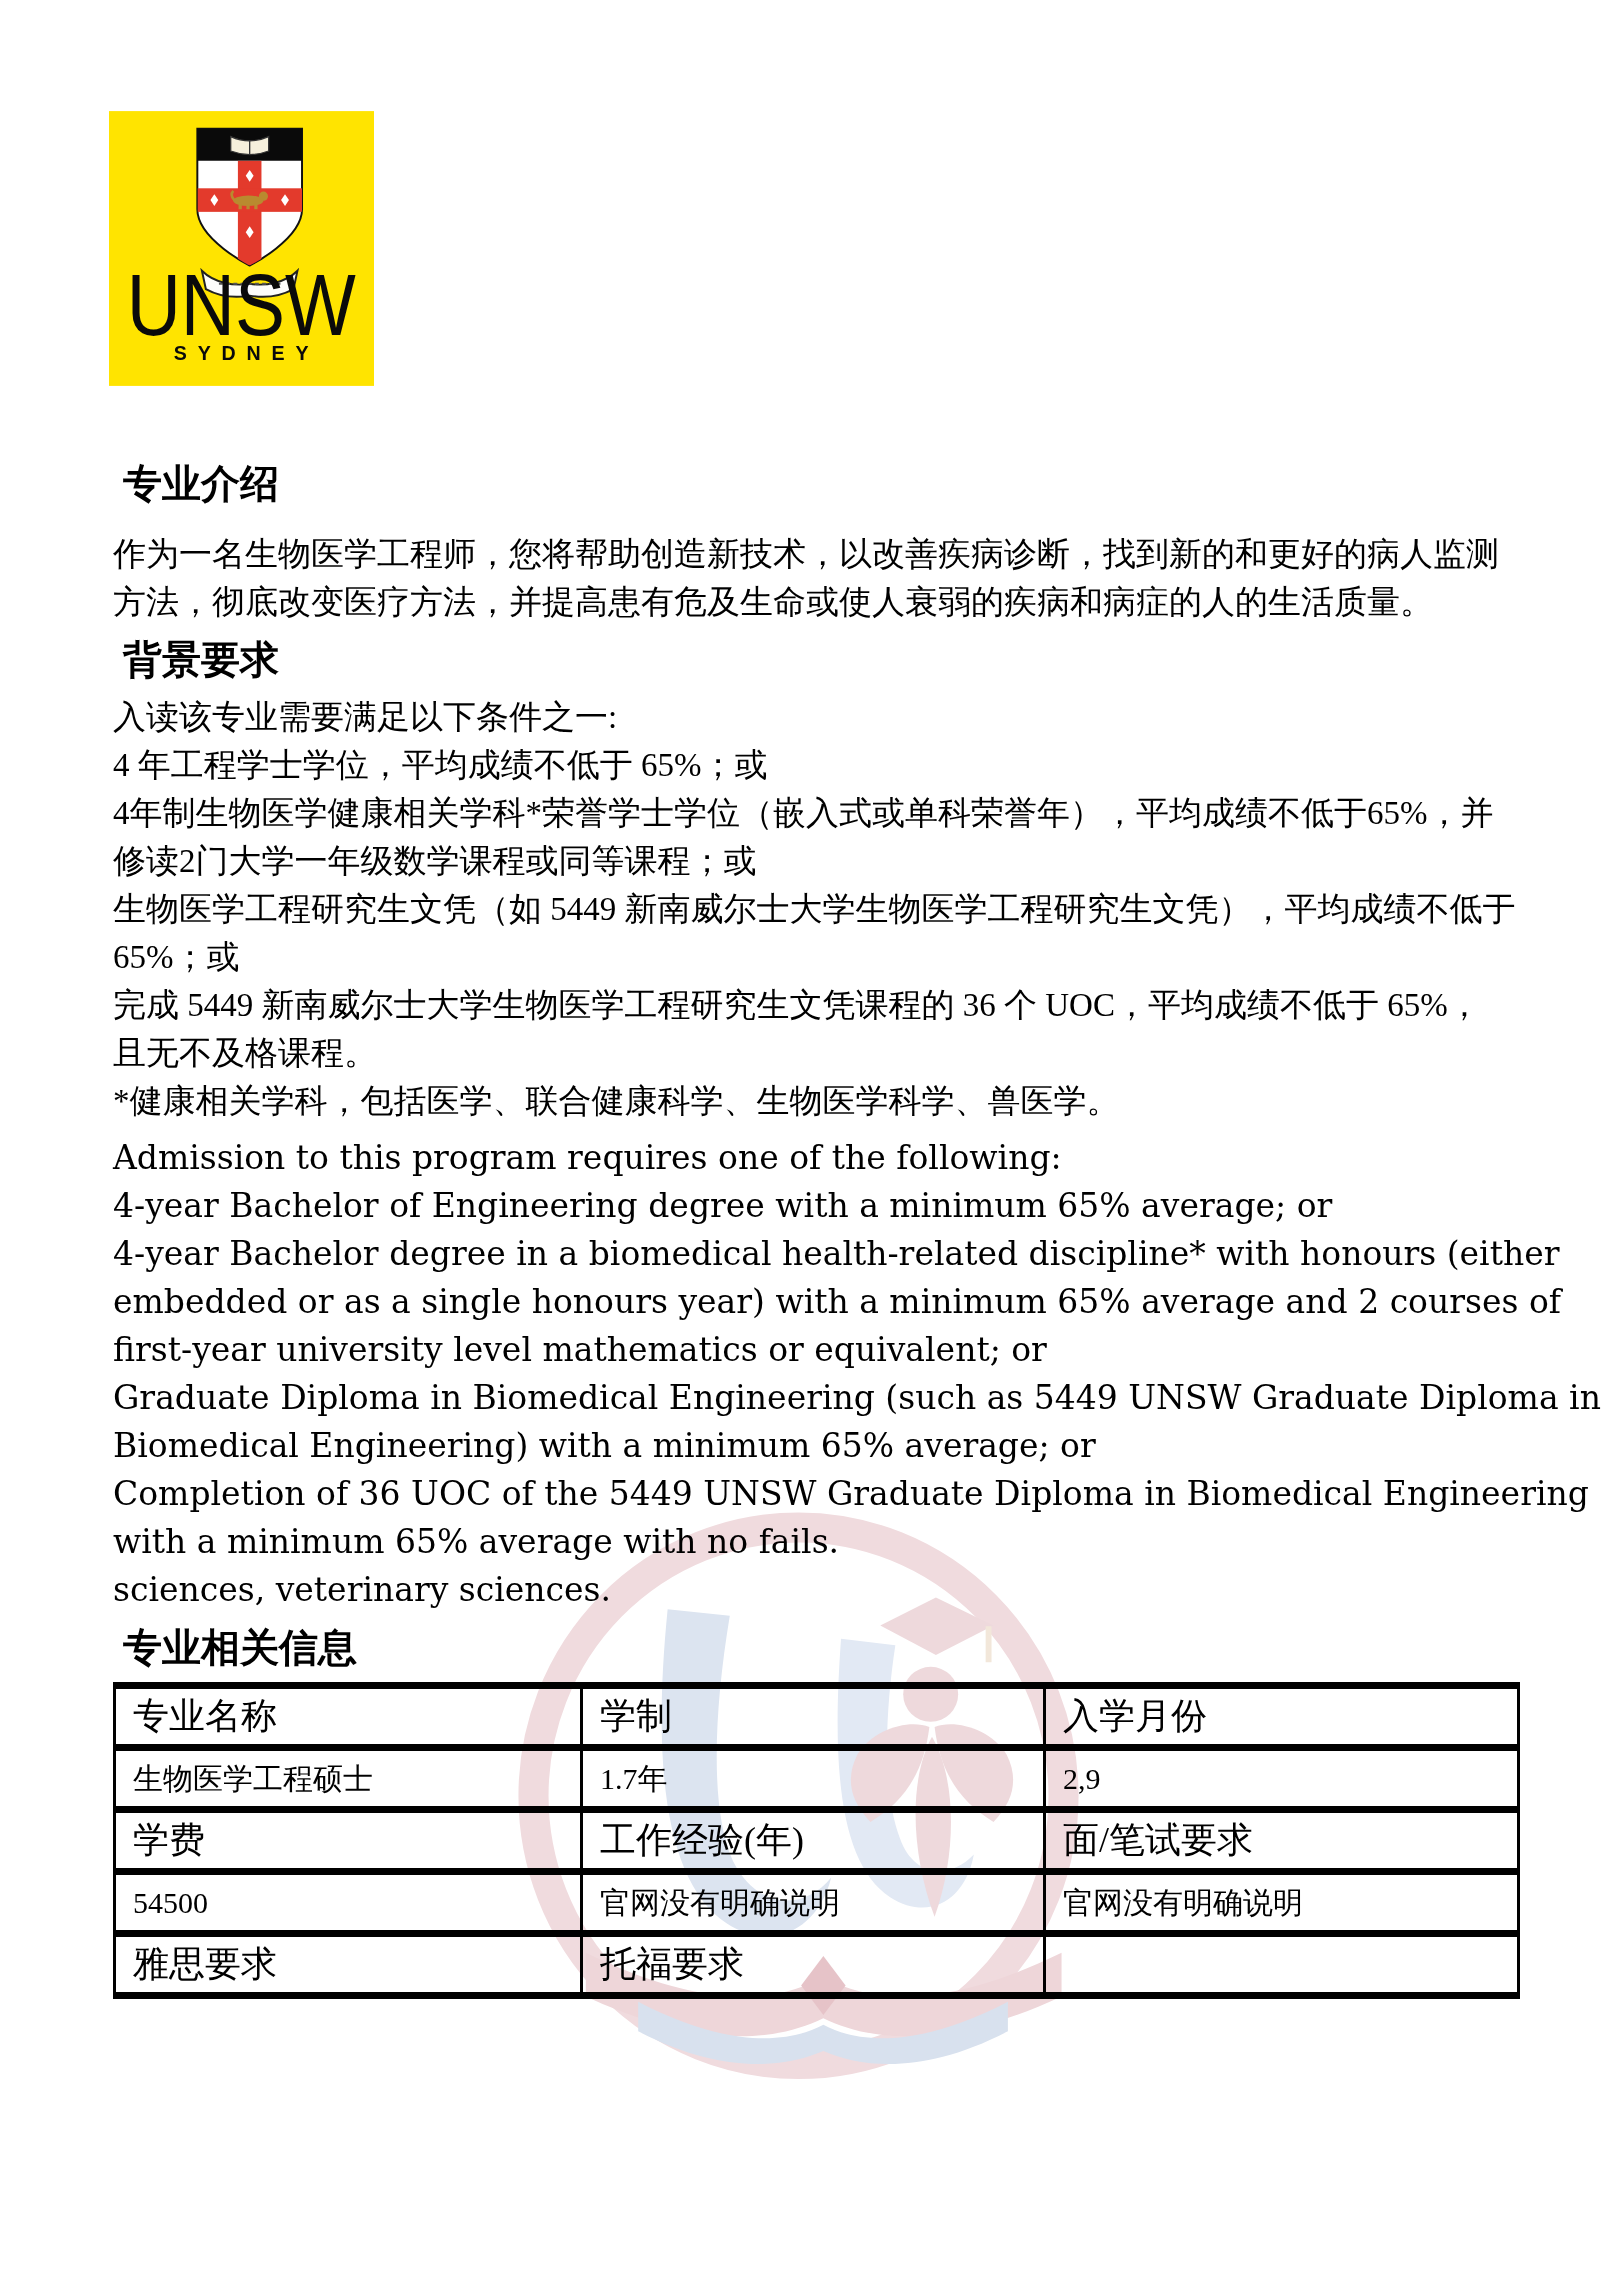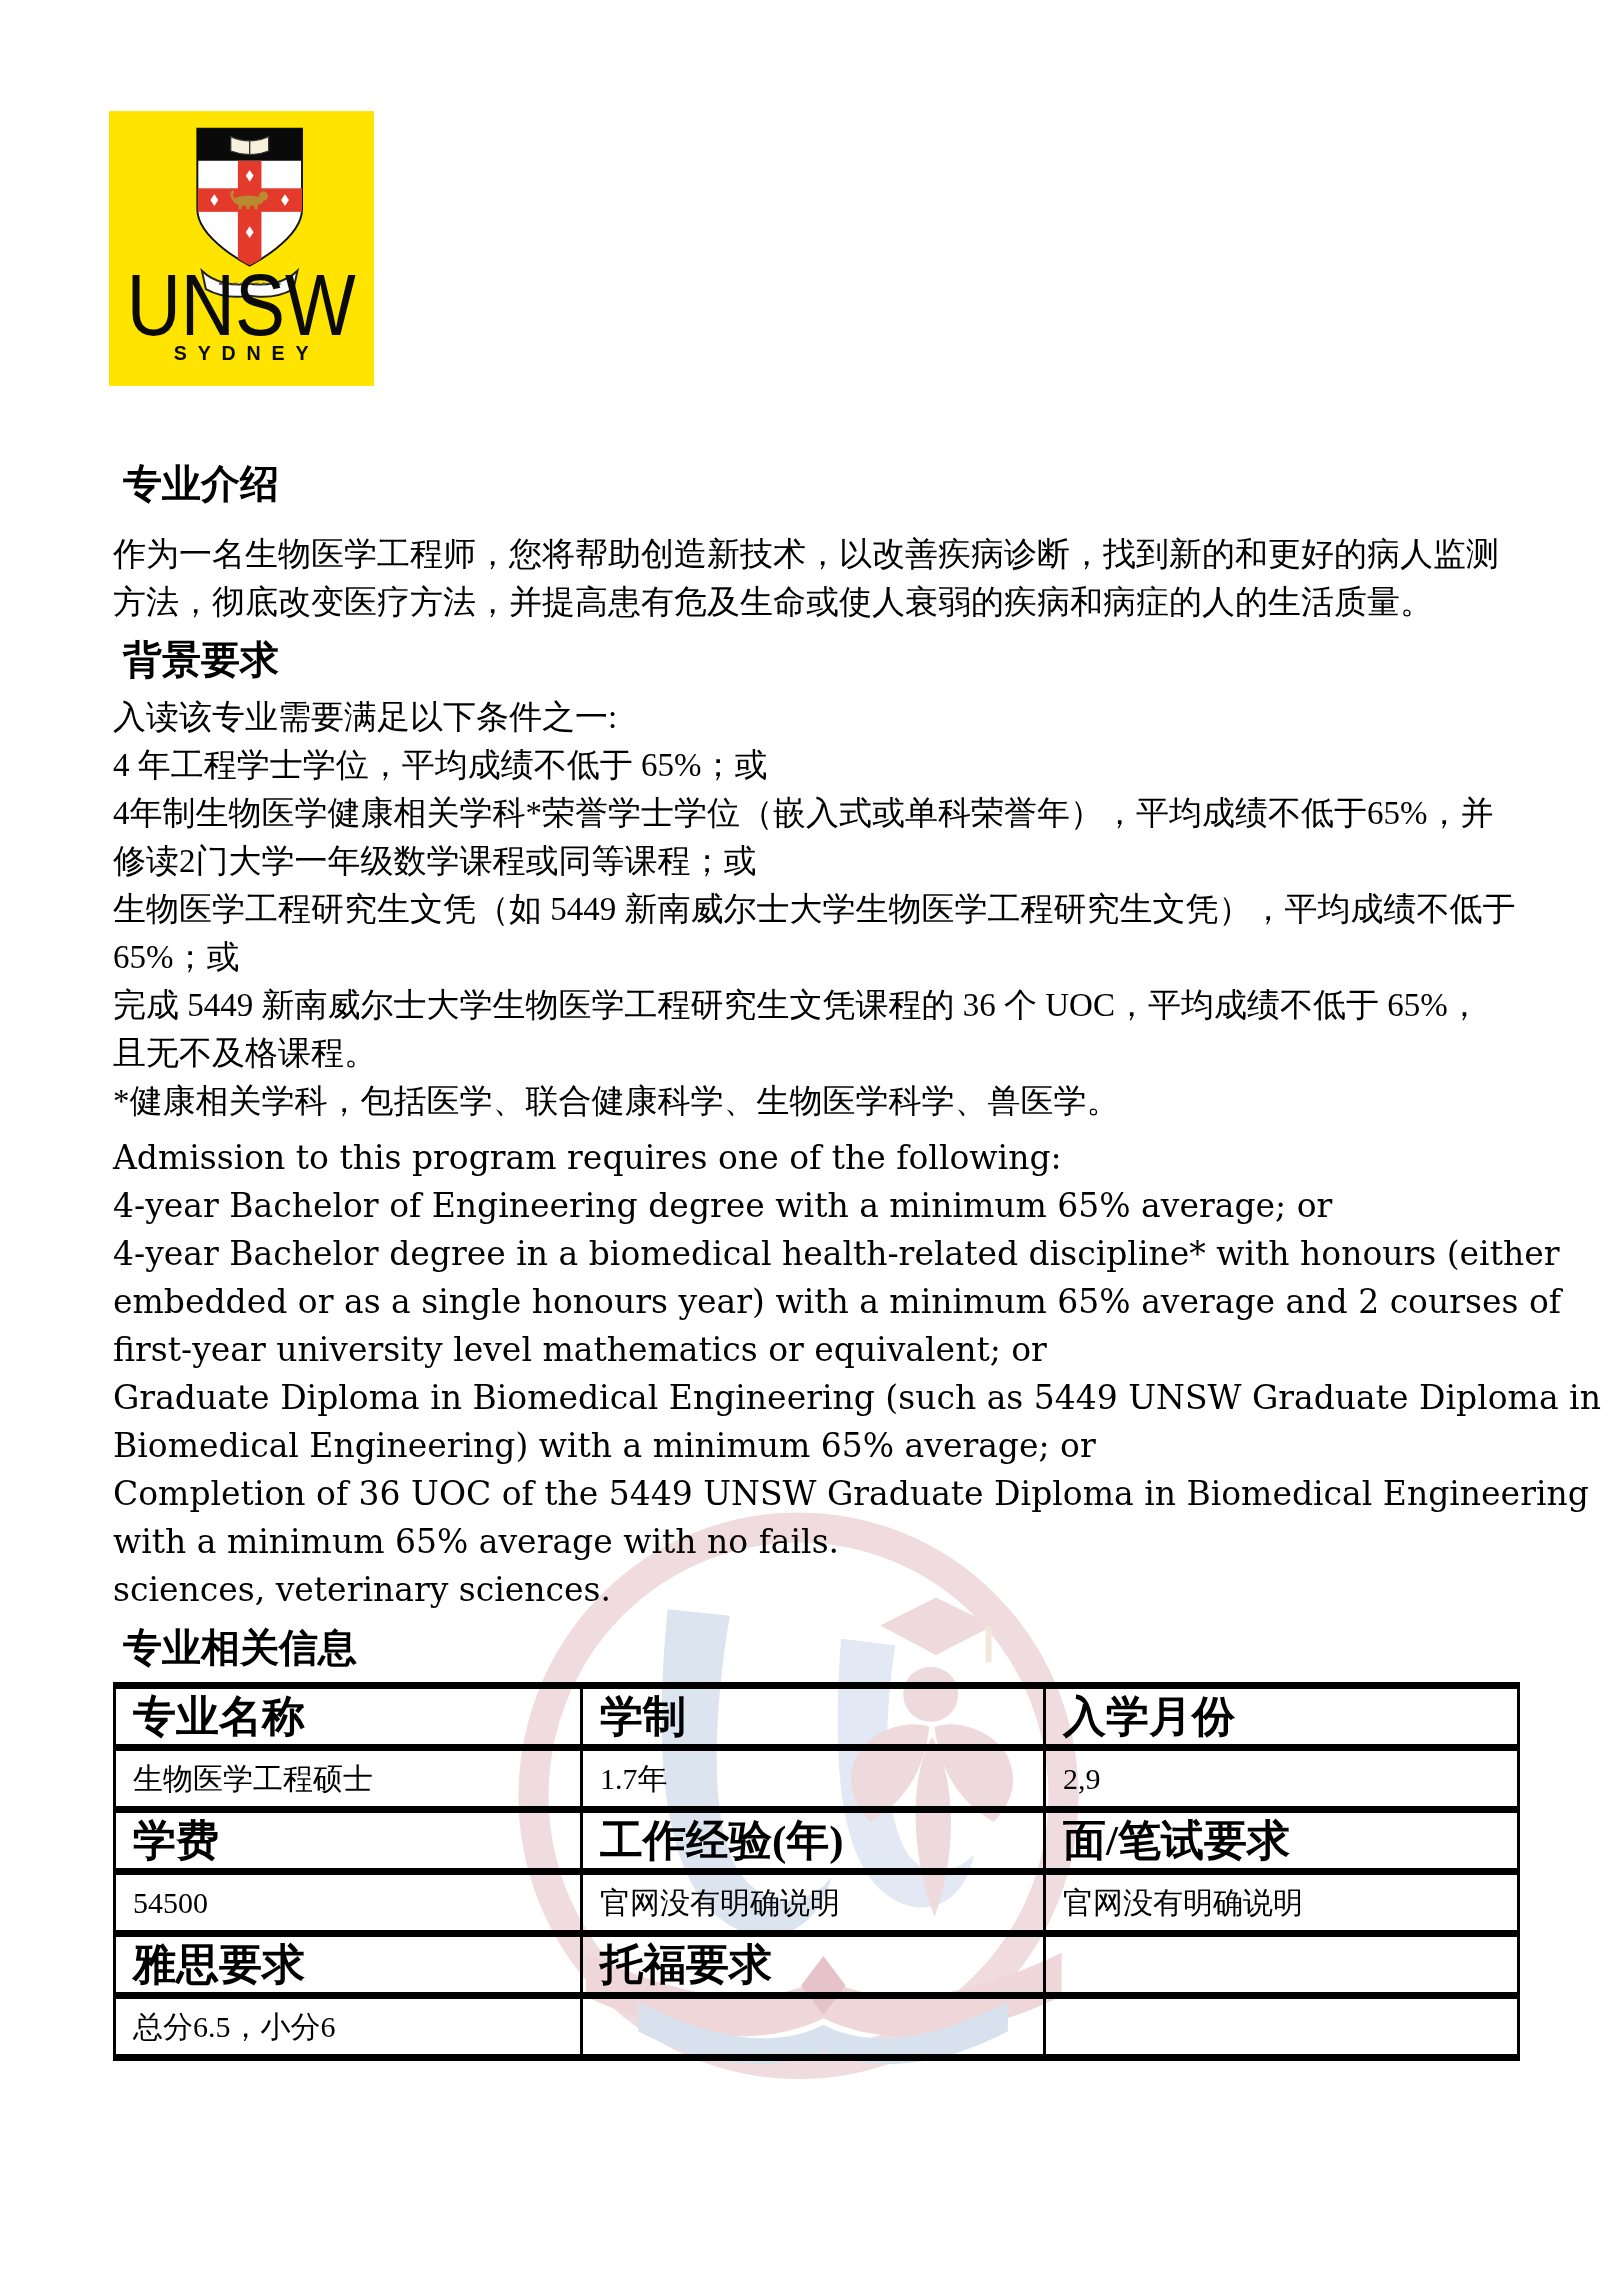--- a/index.html
+++ b/index.html
@@ -24,21 +24,21 @@
   .line{white-space:nowrap;}
   .req-cn .line, .intro-lines .line{font:33px/48px "Liberation Serif","DejaVu Serif",serif;}
   .req-en .line{font:33px/48px "DejaVu Serif","Liberation Serif",serif;}
 
   
   table.info{margin-top:11px;border-collapse:collapse;table-layout:fixed;width:1404px;
              background:transparent;}
   table.info td{border:3.9px solid #000;border-top-width:7.9px;border-bottom-width:7.9px;
                 height:55px;padding:0 5.2px 0 17px;vertical-align:middle;
                 font:30px/1.2 "Liberation Serif","DejaVu Serif",serif;overflow:hidden;}
-  table.info td.hd{font-weight:700;font-size:43px;}
+  table.info td.hd{font-weight:400;font-size:36px;}
 </style>
 </head>
 <body>
 
 <div class="page">
 
   <svg class="watermark" viewBox="0 0 900 920" aria-hidden="true">
     <ellipse cx="450" cy="455" rx="405" ry="410" fill="none" stroke="#f0dbde" stroke-width="46"></ellipse>
 
     <path d="M250,170 C225,420 250,590 340,650 C410,695 480,660 500,580 C455,635 385,625 350,555 C315,480 320,330 345,180 Z" fill="#dce4f0"></path>
@@ -155,24 +155,19 @@
             <tr>
               <td>54500</td>
               <td>官网没有明确说明</td>
               <td>官网没有明确说明</td>
             </tr>
             <tr>
               <td class="hd">雅思要求</td>
               <td class="hd">托福要求</td>
               <td class="hd"></td>
             </tr>
-            <tr>
-              <td>总分6.5，小分6</td>
-              <td></td>
-              <td></td>
-            </tr>
           </tbody>
       </table>
     </section>
 
   </div>
 </div>
 
 
 </body></html>

